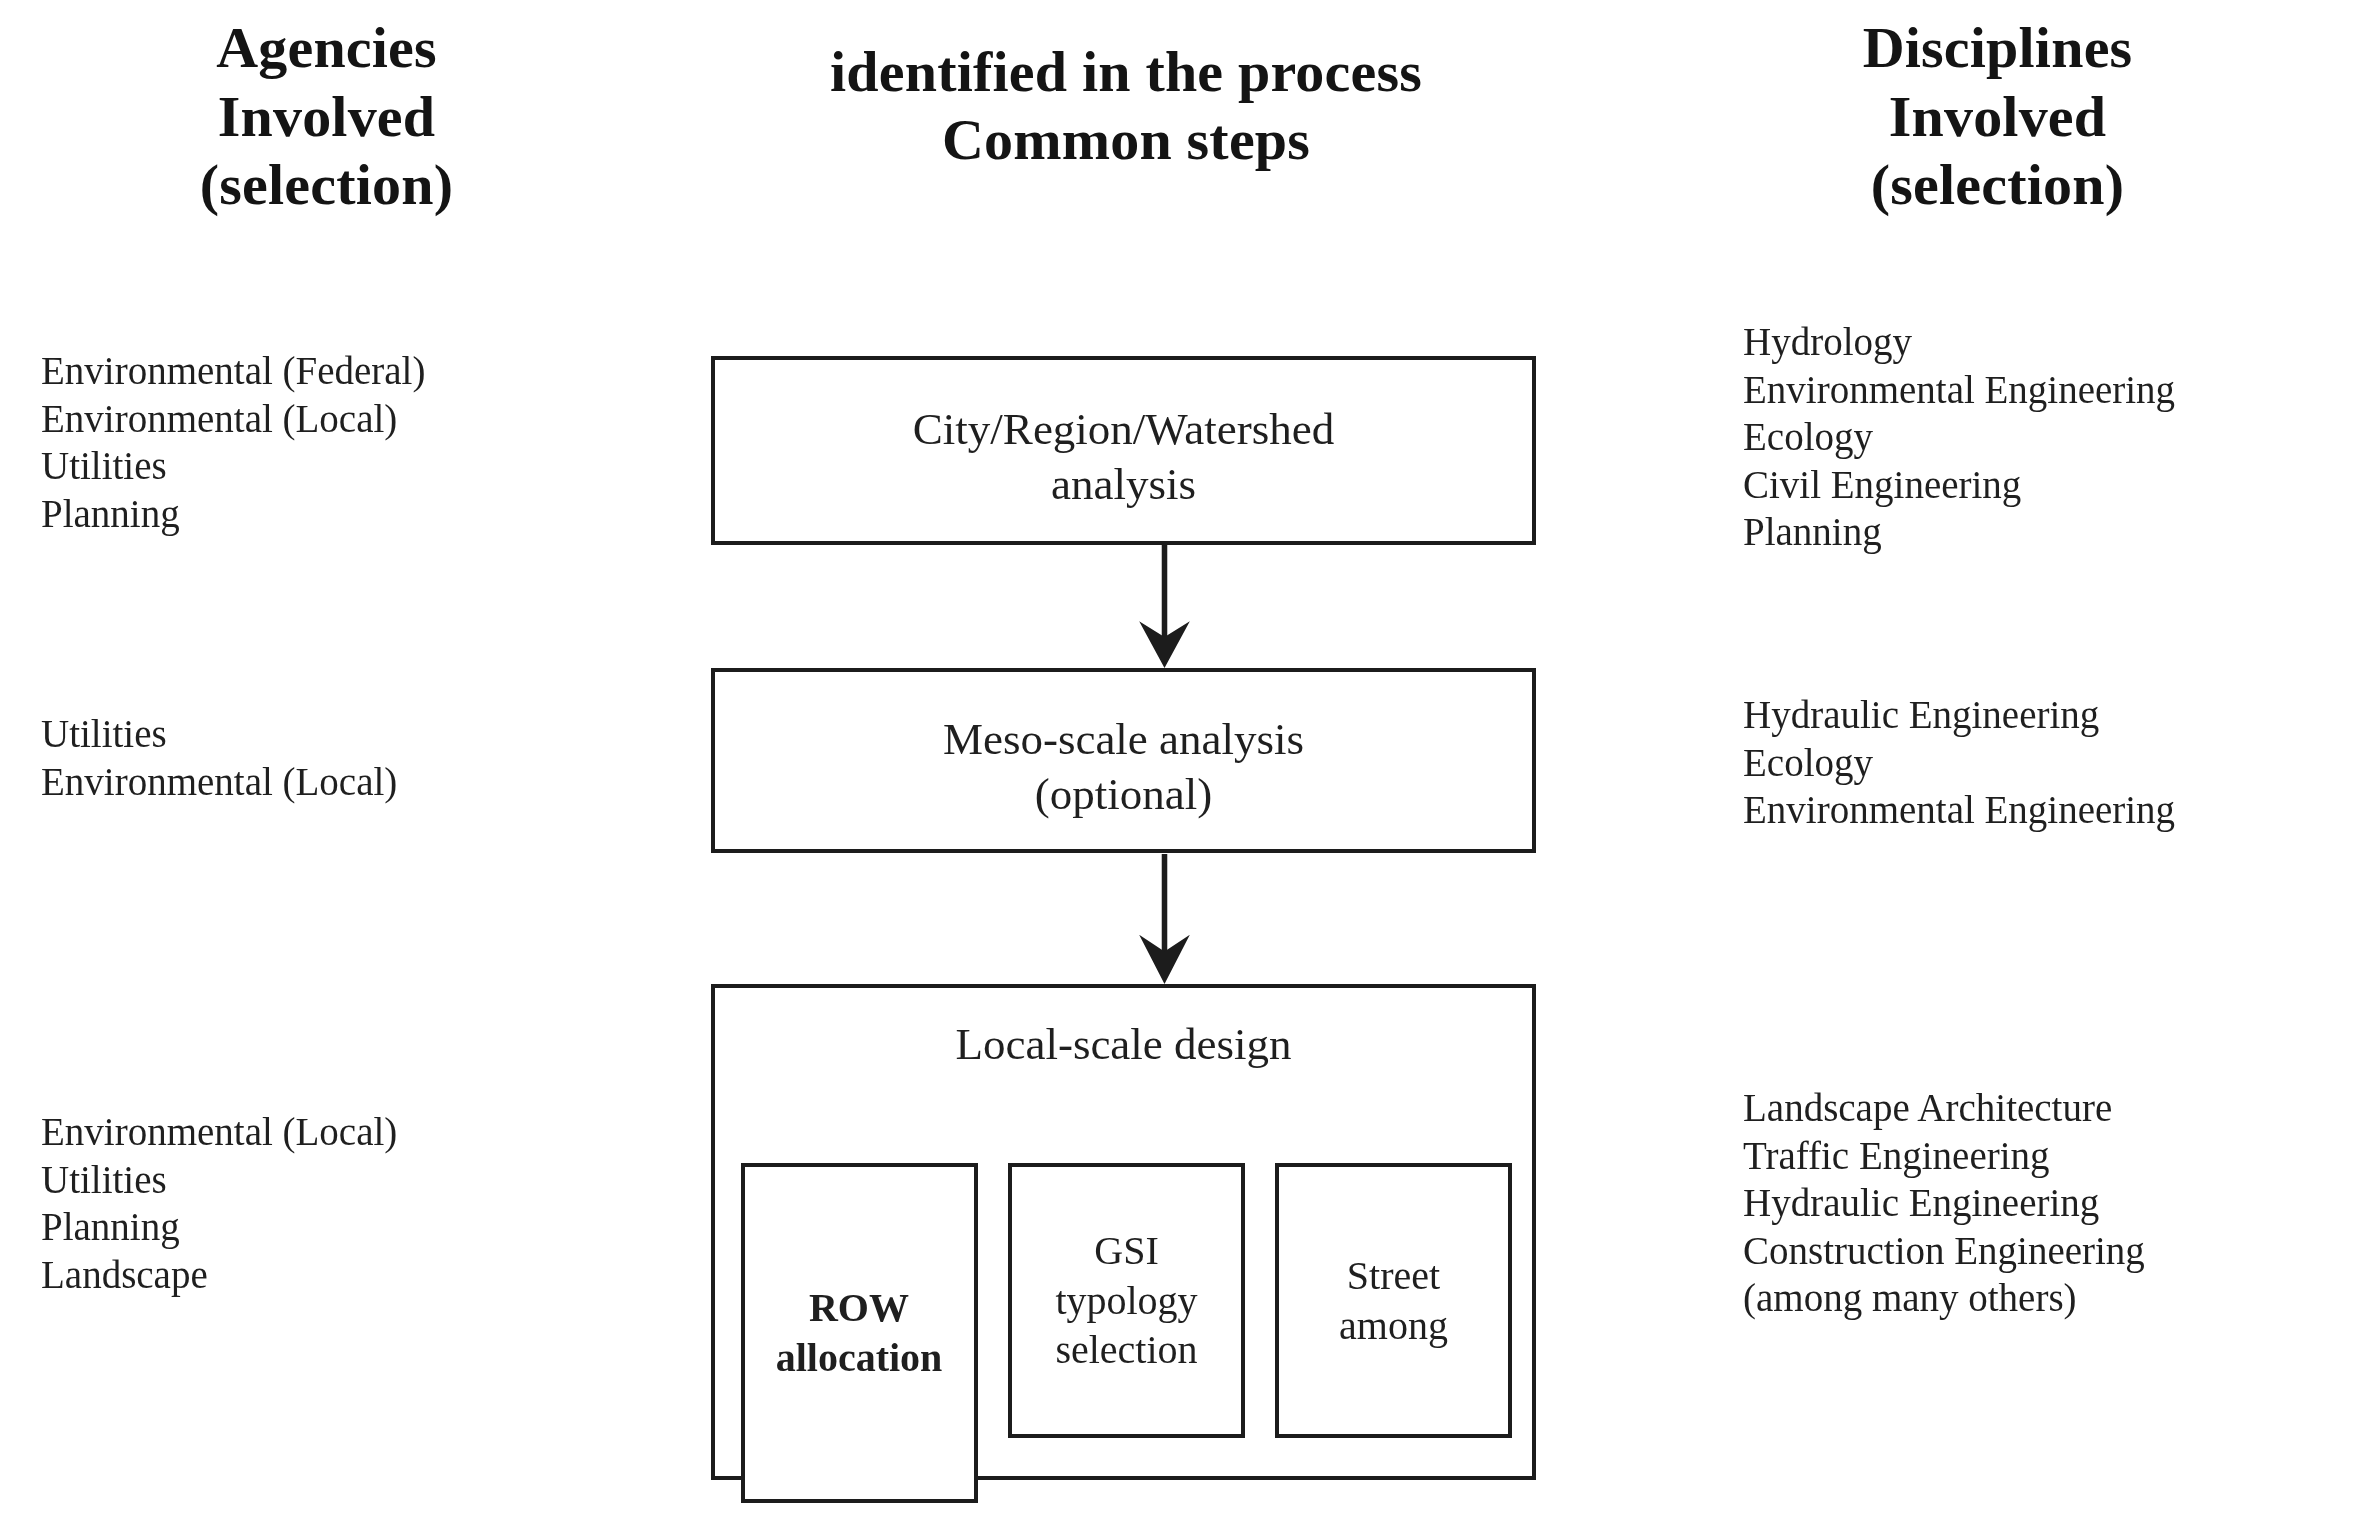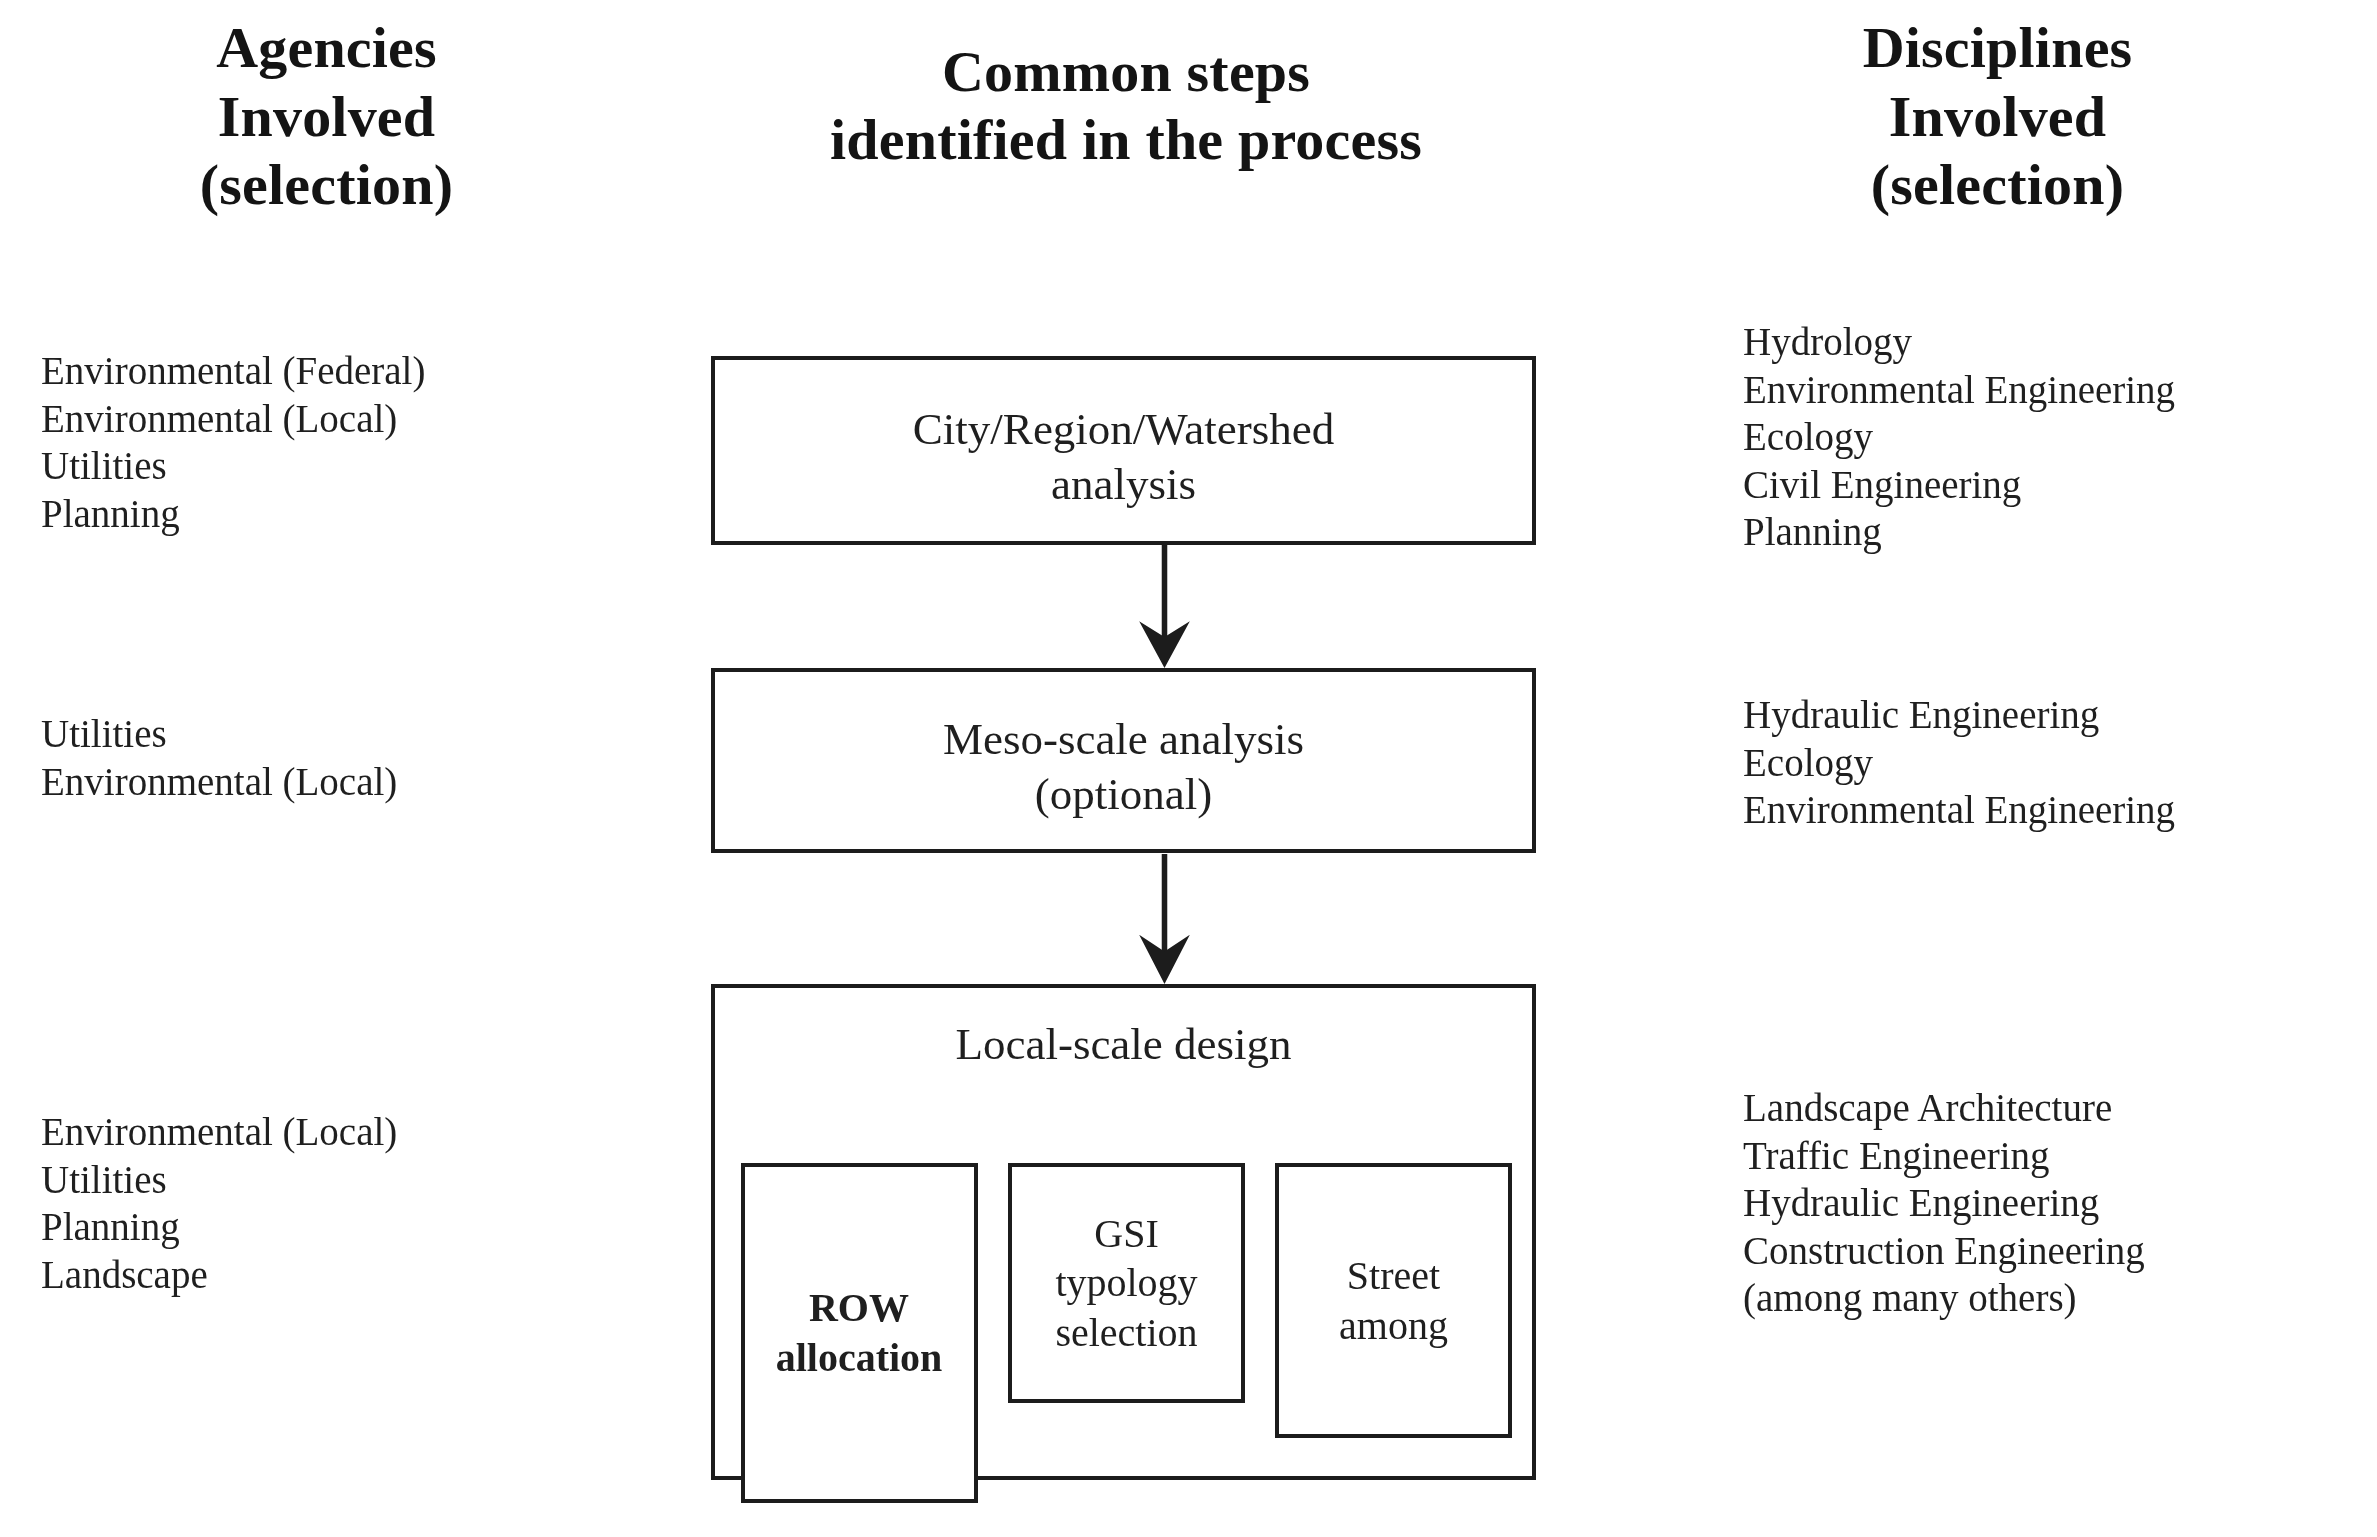--- a/index.html
+++ b/index.html
@@ -90,21 +90,21 @@
   }
   .sub-box-label {
     text-align: center;
     font-size: 40px;
     line-height: 1.24;
     color: #1f1f1f;
   }
   .sub-box-label .line { display: block; }
 
   #sub-row    { left: 25.5px;  top: 175px; width: 237px; height: 340px; font-weight: bold; }
-  #sub-gsi    { left: 293px; top: 175px; width: 237px; height: 240px; }
+  #sub-gsi    { left: 293px; top: 175px; width: 237px; height: 275px; }
   #sub-street { left: 560px; top: 175px; width: 237px; height: 275px; }
 
   
   .arrow {
     position: absolute;
     left: 1117px;
     width: 95px;
   }
   #arrow-1 { top: 545px; height: 123px; }
   #arrow-2 { top: 854px; height: 130px; }
@@ -115,22 +115,22 @@
 
 <div id="page">
 
   <div class="col-header" id="header-agencies">
     <span class="line">Agencies</span>
     <span class="line">Involved</span>
     <span class="line">(selection)</span>
   </div>
 
   <div class="col-header" id="header-steps">
+    <span class="line">identified in the process</span>
     <span class="line">Common steps</span>
-    <span class="line">identified in the process</span>
   </div>
 
   <div class="col-header" id="header-disciplines">
     <span class="line">Disciplines</span>
     <span class="line">Involved</span>
     <span class="line">(selection)</span>
   </div>
 
   <div class="side-list" id="agencies-group-1">
     <span class="item">Environmental (Federal)</span>

